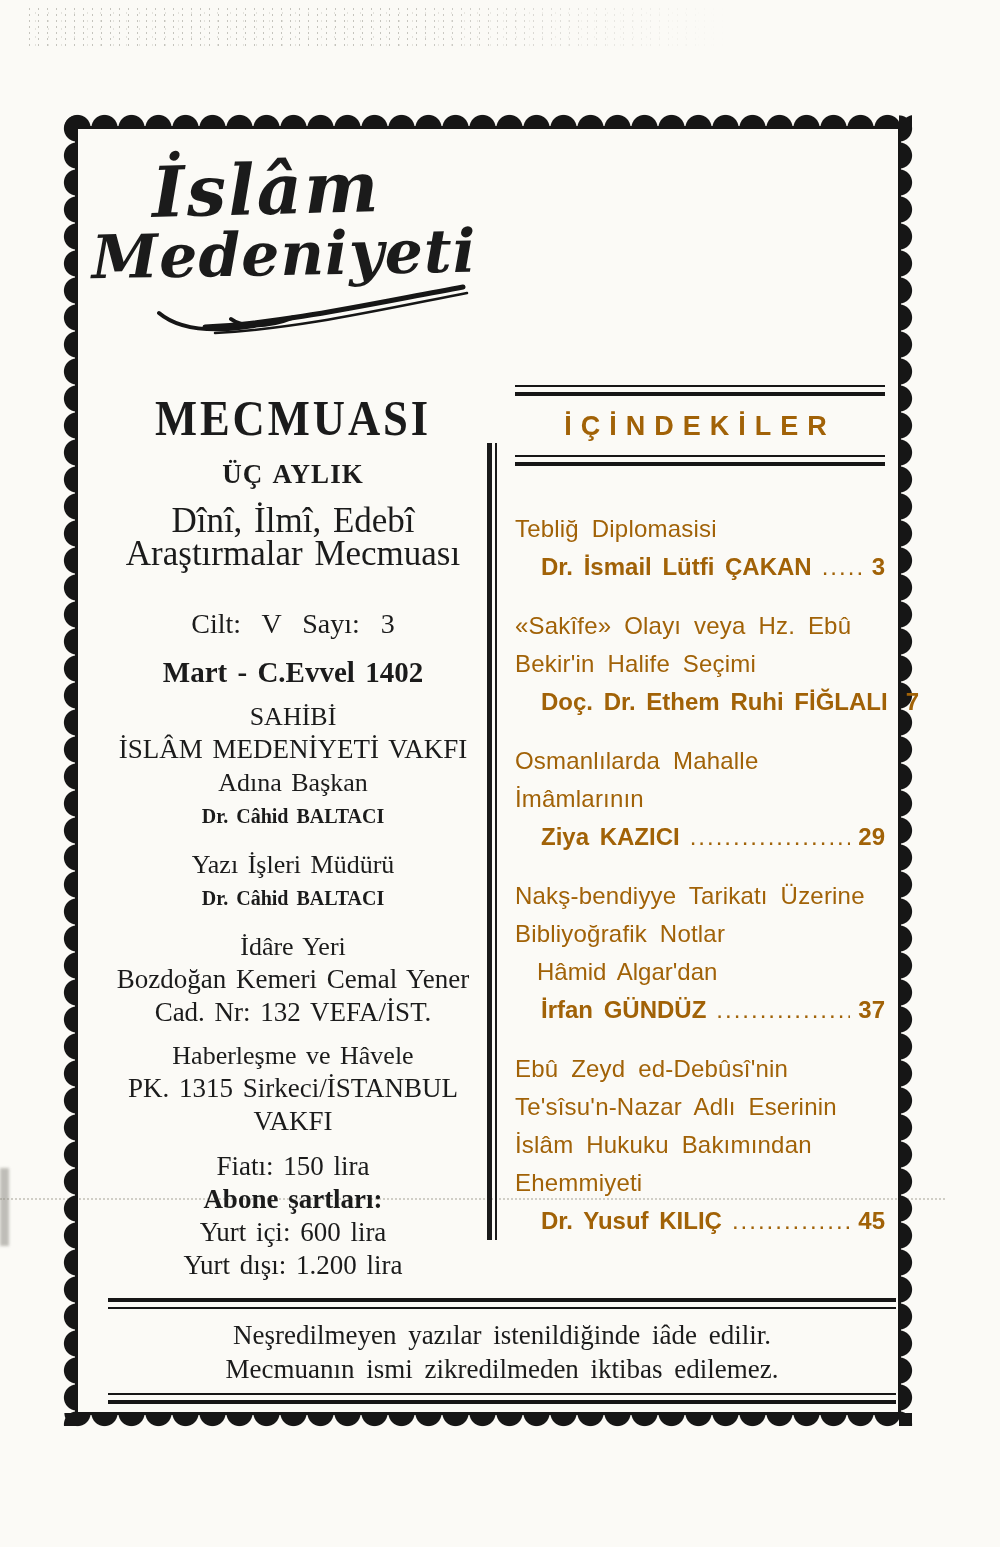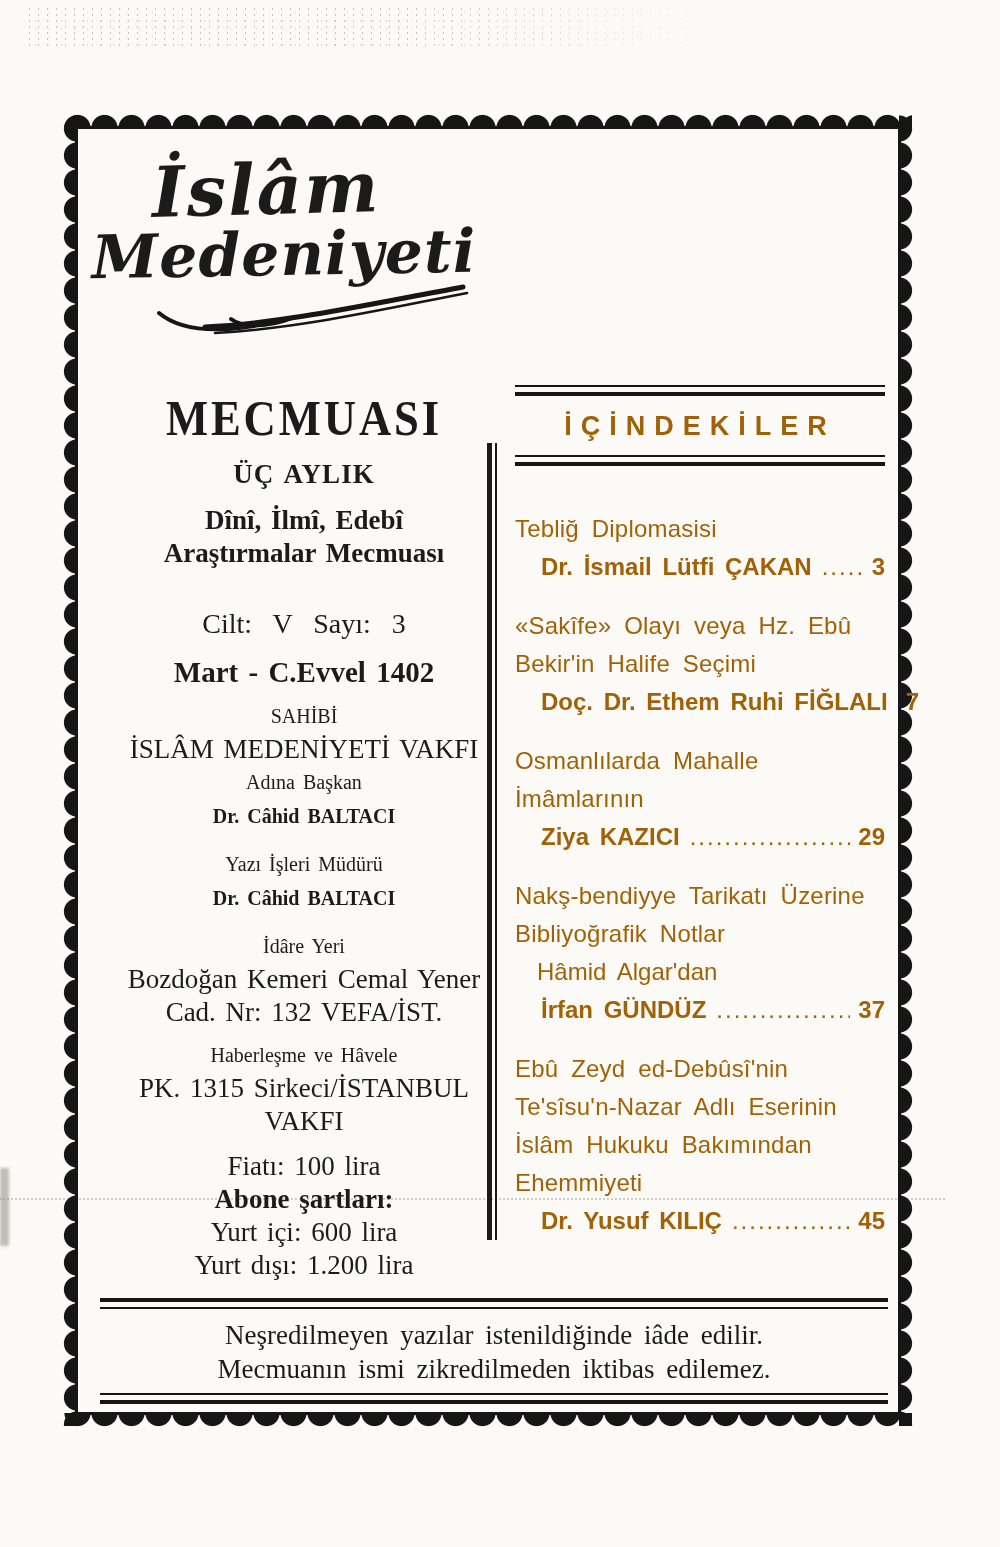--- a/index.html
+++ b/index.html
@@ -68,29 +68,29 @@
     font:italic 700 70px "DejaVu Serif", serif;
     letter-spacing:2px;transform:translateX(-18px) rotate(-1.5deg);
   }
   .logo-line2{
     font:italic 700 60px "DejaVu Serif", serif;
     letter-spacing:1px;margin-top:-12px;transform:rotate(-1deg);
   }
   .logo-flourish{display:block;margin:-6px auto 0 auto;transform:translateX(26px);}
   
   .leftcol{
-    position:absolute;left:104px;top:392px;width:400px;
+    position:absolute;left:93px;top:392px;width:400px;
     text-align:center;word-spacing:3px;
   }
   .lc-title{font-weight:700;font-size:46px;line-height:52px;letter-spacing:3px;transform:scale(.97,1.12);margin-bottom:14px;}
   .lc-freq{font-weight:700;font-size:27px;line-height:32px;letter-spacing:1px;margin-bottom:14px;}
-  .lc-sub{font-weight:700;font-size:27px;line-height:33px;margin-bottom:38px;}
+  .lc-sub{font-weight:400;font-size:35px;line-height:33px;margin-bottom:38px;}
   .lc-issue{font-size:28px;line-height:32px;margin-bottom:16px;word-spacing:14px;}
   .lc-date{font-weight:700;font-size:29px;line-height:32px;margin-bottom:12px;}
-  .lc-line{font-size:20px;line-height:33px;}
+  .lc-line{font-size:26px;line-height:33px;}
   .lc-line.lg{font-size:27px;}
   .lc-line.b{font-weight:700;font-size:20px;line-height:35px;}
   .gap14{height:14px;} .gap10{height:10px;} .gap12{height:12px;}
   
   .divider{
     position:absolute;left:487px;top:443px;height:797px;width:3px;
     border-left:5px solid #1a1a1a;border-right:2px solid #1a1a1a;
   }
   
   .toc{
@@ -108,21 +108,21 @@
   .toc-titleline{font-size:24px;line-height:38px;word-spacing:6px;letter-spacing:.2px;}
   .toc-note{font-size:24px;line-height:38px;word-spacing:5px;padding-left:22px;}
   .toc-authorline{
     display:flex;align-items:baseline;
     font-size:24px;line-height:38px;padding-left:26px;
   }
   .toc-author{font-weight:700;word-spacing:4px;white-space:nowrap;}
   .toc-dots{margin-left:10px;letter-spacing:2px;overflow:hidden;white-space:nowrap;}
   .toc-page{margin-left:auto;font-weight:700;padding-left:8px;}
   
-  .footer{position:absolute;left:100px;top:1298px;width:788px;}
+  .footer{position:absolute;left:108px;top:1298px;width:788px;}
   .footer-text{text-align:center;padding:9px 0 7px 0;}
   .footer-line{font-size:27px;line-height:34px;word-spacing:5px;}
 </style>
 </head>
 <body>
 
 <div class="page">
 
   <div class="noise-band"></div>
   <div class="artifact-line"></div>
@@ -166,21 +166,21 @@
     <div class="lc-line b">Dr. Câhid BALTACI</div>
     <div class="gap14"></div>
     <div class="lc-line">İdâre Yeri</div>
     <div class="lc-line lg">Bozdoğan Kemeri Cemal Yener</div>
     <div class="lc-line lg">Cad. Nr: 132 VEFA/İST.</div>
     <div class="gap10"></div>
     <div class="lc-line">Haberleşme ve Hâvele</div>
     <div class="lc-line lg">PK. 1315 Sirkeci/İSTANBUL</div>
     <div class="lc-line lg">VAKFI</div>
     <div class="gap12"></div>
-    <div class="lc-line lg">Fiatı: 100 lira</div>
+    <div class="lc-line lg">Fiatı: 150 lira</div>
     <div class="lc-line lg" style="font-weight:700">Abone şartları:</div>
     <div class="lc-line lg">Yurt içi: 600 lira</div>
     <div class="lc-line lg">Yurt dışı: 1.200 lira</div>
   </div>
 
   <div class="divider"></div>
 
   <div class="toc">
     <div class="rule-thin-thick"></div>
     <div class="toc-heading">İÇİNDEKİLER</div>

